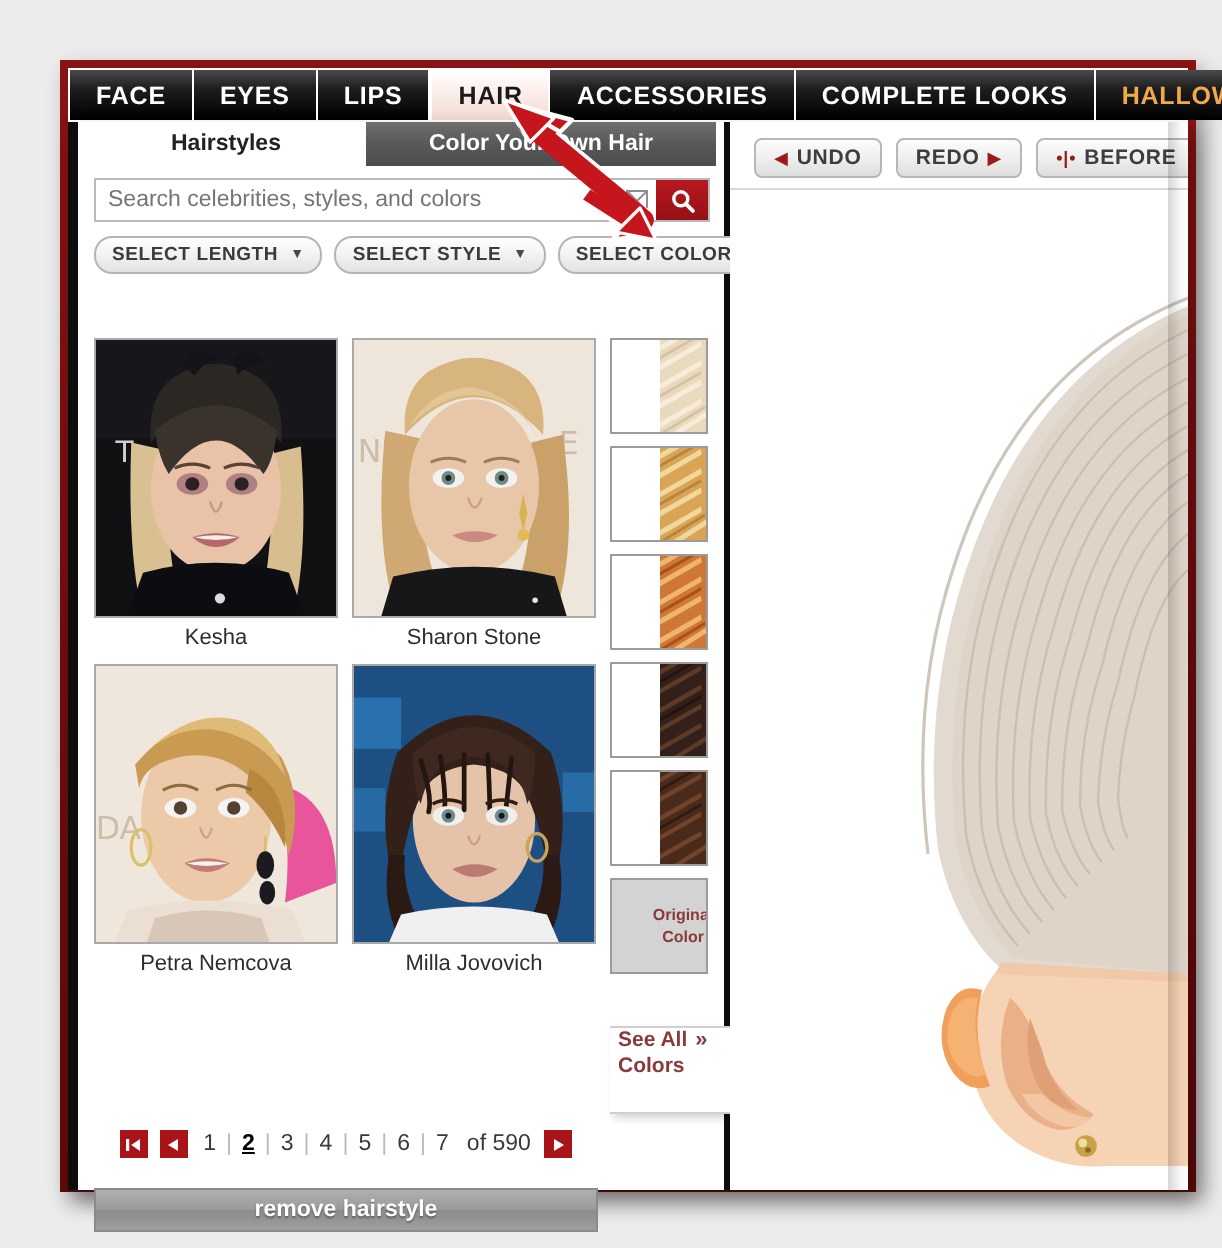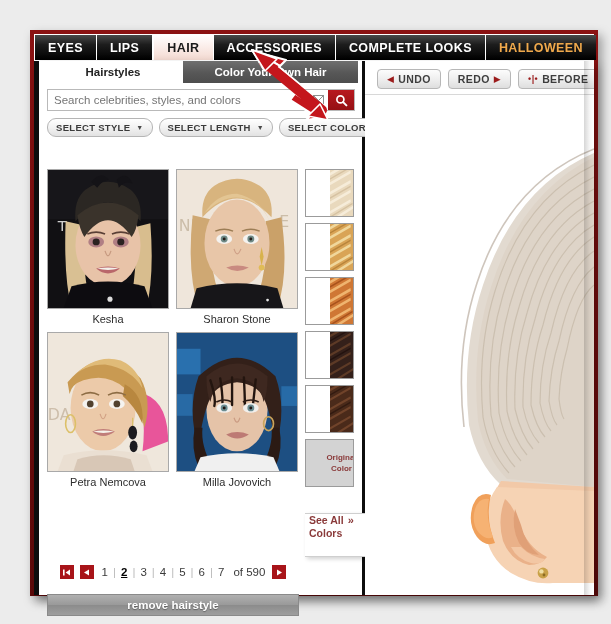--- a/index.html
+++ b/index.html
@@ -210,20 +210,23 @@
 
   
   #arrow{position:absolute;left:250px;top:48px;pointer-events:none;}
 </style>
 </head>
 <body>
 
 <div id="app-frame">
   <div id="tabbar">
     <div class="tab">
+      <span>FACE</span>
+    </div>
+    <div class="tab">
       <span>EYES</span>
     </div>
     <div class="tab">
       <span>LIPS</span>
     </div>
     <div class="tab active">
       <span>HAIR</span>
     </div>
     <div class="tab">
       <span>ACCESSORIES</span>
@@ -262,25 +265,25 @@
       <div id="search-btn">
         <svg width="13" height="13" viewBox="0 0 13 13">
           <circle cx="5.4" cy="5.4" r="3.5" fill="none" stroke="#ffffff" stroke-width="1.7"></circle>
           <line x1="8.1" y1="8.1" x2="11.4" y2="11.4" stroke="#ffffff" stroke-width="2" stroke-linecap="round"></line>
         </svg>
       </div>
     </div>
 
     <div id="filters">
       <div class="filter">
+        <span>SELECT LENGTH</span>
+        <span class="cv">▼</span>
+      </div>
+      <div class="filter">
         <span>SELECT STYLE</span>
-        <span class="cv">▼</span>
-      </div>
-      <div class="filter">
-        <span>SELECT LENGTH</span>
         <span class="cv">▼</span>
       </div>
       <div class="filter">
         <span>SELECT COLOR</span>
         <span class="cv">▼</span>
       </div>
     </div>
 
     <div id="grid">
       <div class="row">

